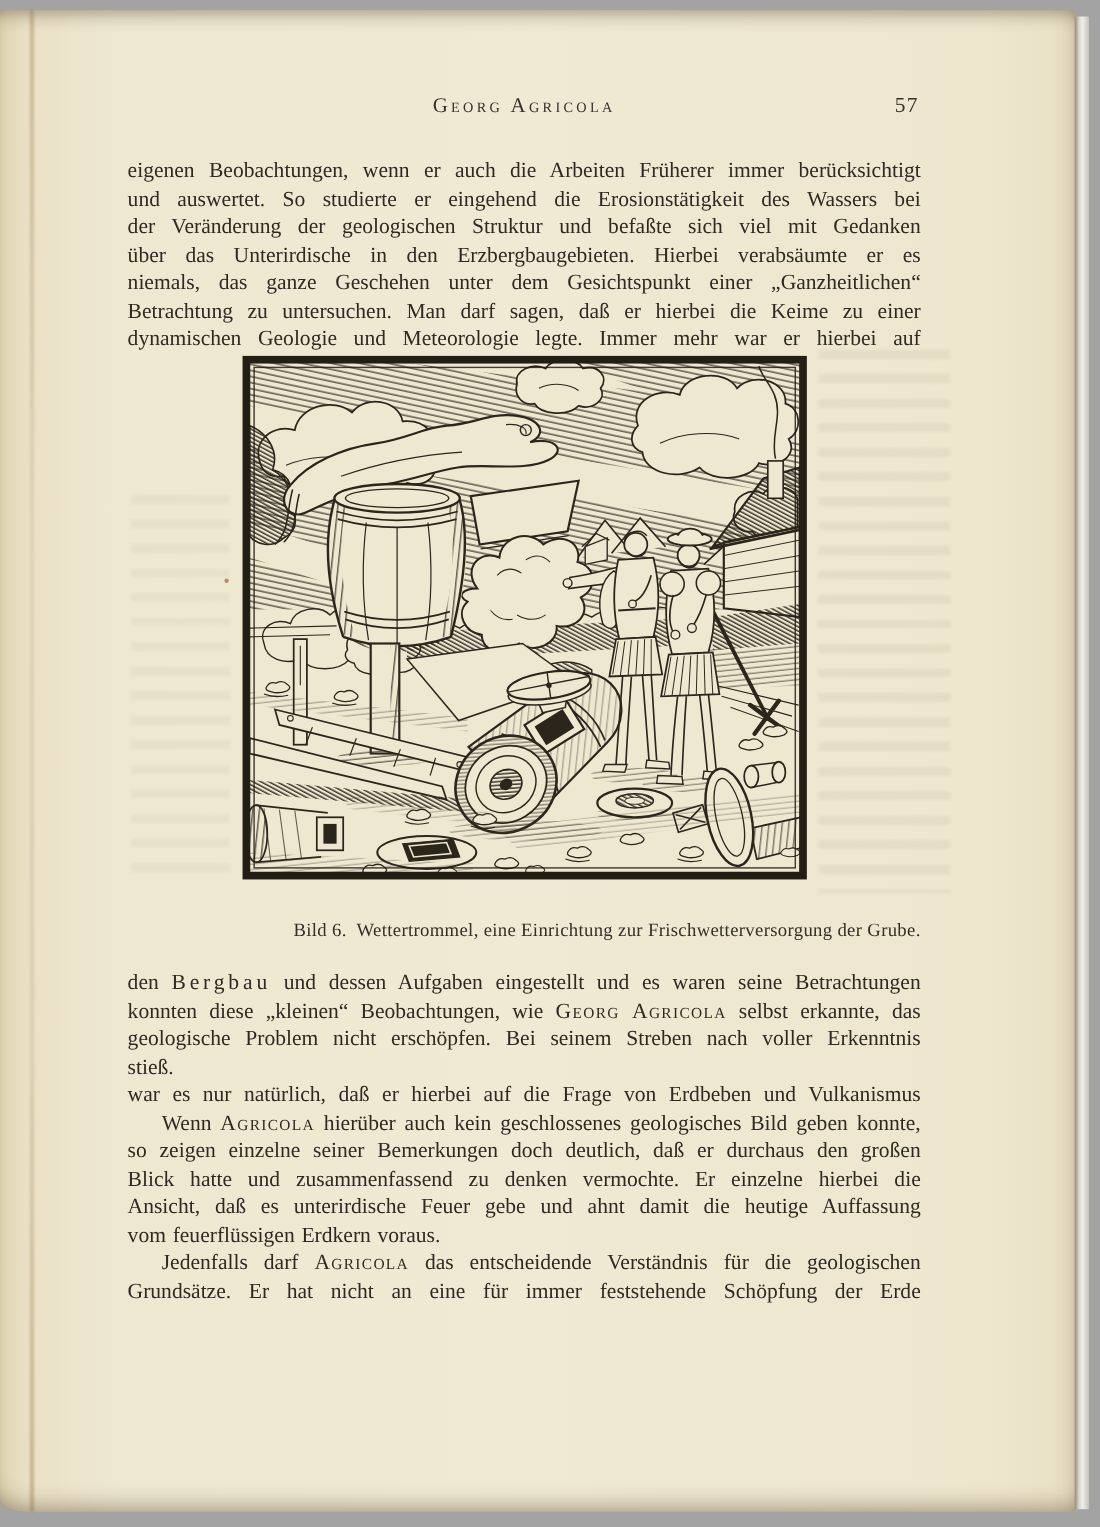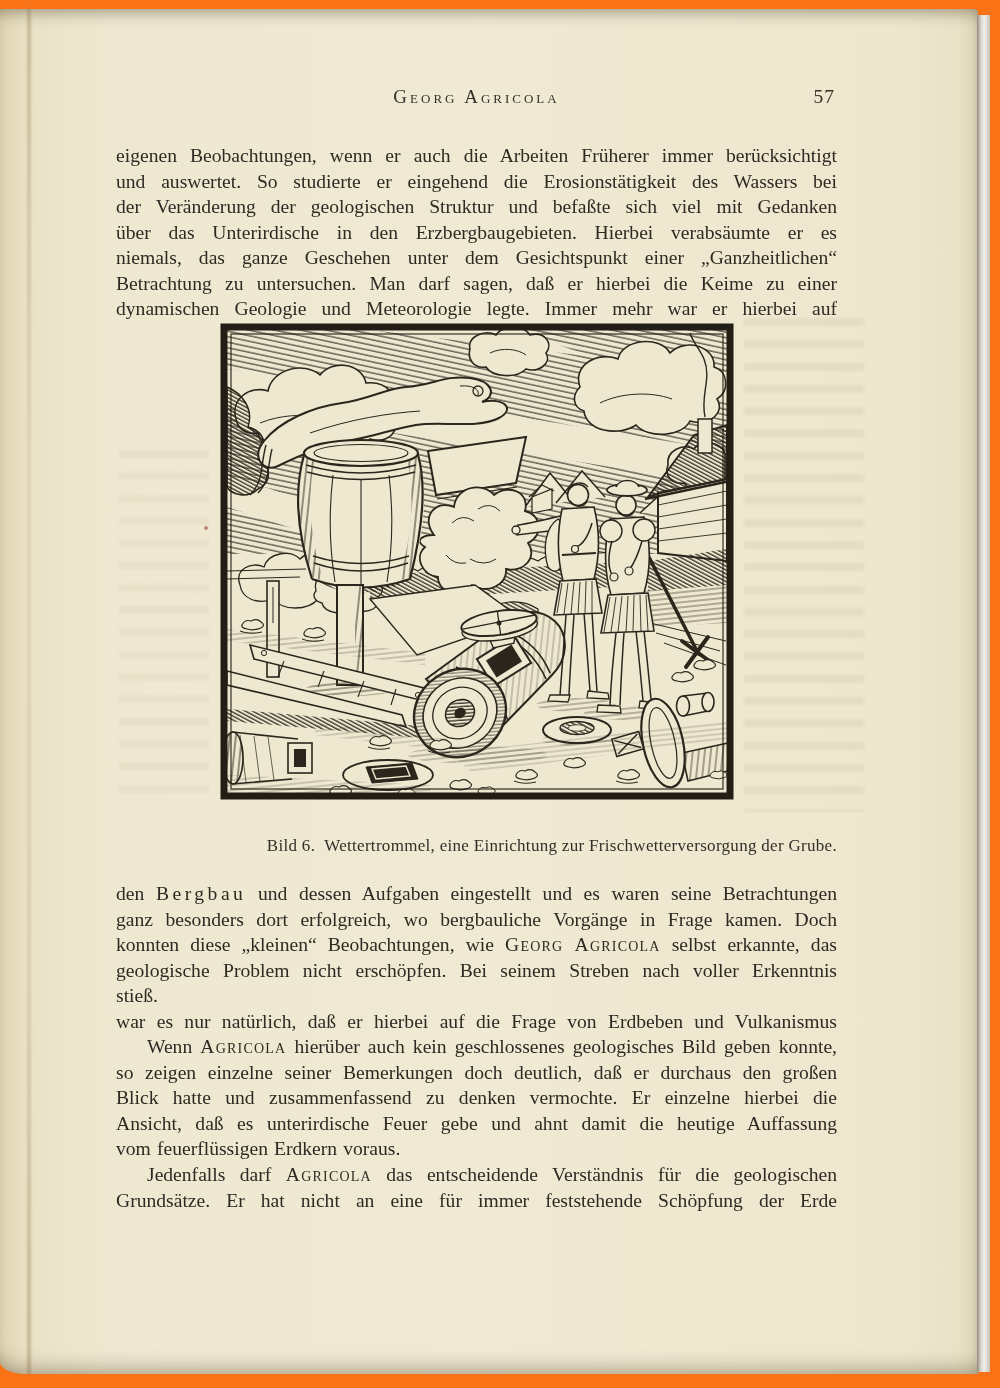--- a/index.html
+++ b/index.html
@@ -1,16 +1,16 @@
 <!DOCTYPE html>
 <html><head>
 <meta charset="utf-8">
 <style>
   html,body{margin:0;padding:0;background:#0e0c09;}
-  .stage{position:relative;width:1000px;height:1388px;background:#f97316;overflow:hidden;
+  .stage{position:relative;width:1000px;height:1388px;background:#a3a3a3;overflow:hidden;
          font-family:"Liberation Serif","DejaVu Serif",serif;}
   .paper{position:absolute;left:0;top:9px;width:978px;height:1365px;
          background:linear-gradient(90deg,#e0d5b2 0px,#eae1c6 26px,#efe8d1 110px,#f0e9d3 50%,#eee6cd 92%,#e9e1c5 100%);
          box-shadow:inset 0 16px 16px -13px rgba(40,30,10,.4),
                     inset 0 -18px 20px -14px rgba(50,35,10,.38),
                     inset -16px 0 22px -18px rgba(60,45,20,.28);
          border-bottom-left-radius:26px 12px;border-top-right-radius:4px;}
   .paper::before{content:"";position:absolute;left:27px;top:0;bottom:0;width:4px;
          background:linear-gradient(180deg,rgba(130,100,50,.30),rgba(130,100,50,.10) 35%,rgba(130,100,50,.14) 70%,rgba(130,100,50,.34));
          filter:blur(1px);}
@@ -341,21 +341,20 @@
       <rect x="11" y="11" width="492" height="455" stroke-width="1.3" opacity="0.85"></rect>
     </g>
   </svg>
 
   <div class="caption">
     <span class="cap-label">Bild 6.</span><span class="cap-text">Wettertrommel, eine Einrichtung zur Frischwetterversorgung der Grube.</span>
   </div>
 
   <div id="text-bottom" class="textblock">
       <div class="line"><span>den </span><span class="sp">Bergbau</span><span> und dessen Aufgaben eingestellt und  es waren seine Betrachtungen</span></div>
-      <div class="line"><span>ganz besonders dort erfolgreich, wo bergbauliche Vorgänge in Frage kamen.  Doch</span></div>
       <div class="line"><span>konnten diese „kleinen“ Beobachtungen, wie </span><span class="sc">Georg Agricola</span><span> selbst erkannte, das</span></div>
       <div class="line"><span>geologische Problem nicht erschöpfen.  Bei seinem Streben nach voller Erkenntnis</span></div>
       <div class="line end"><span>stieß.</span></div>
       <div class="line"><span>war es nur natürlich, daß er hierbei auf die Frage von Erdbeben und Vulkanismus</span></div>
       <div class="line indent"><span>Wenn </span><span class="sc">Agricola</span><span> hierüber auch kein geschlossenes geologisches Bild geben konnte,</span></div>
       <div class="line"><span>so zeigen einzelne seiner Bemerkungen doch deutlich, daß er durchaus den großen</span></div>
       <div class="line"><span>Blick hatte und zusammenfassend zu denken vermochte.  Er einzelne hierbei die</span></div>
       <div class="line"><span>Ansicht, daß es unterirdische Feuer gebe und ahnt damit die heutige Auffassung</span></div>
       <div class="line end"><span>vom feuerflüssigen Erdkern voraus.</span></div>
       <div class="line indent"><span>Jedenfalls darf </span><span class="sc">Agricola</span><span> das entscheidende Verständnis für die geologischen</span></div>

